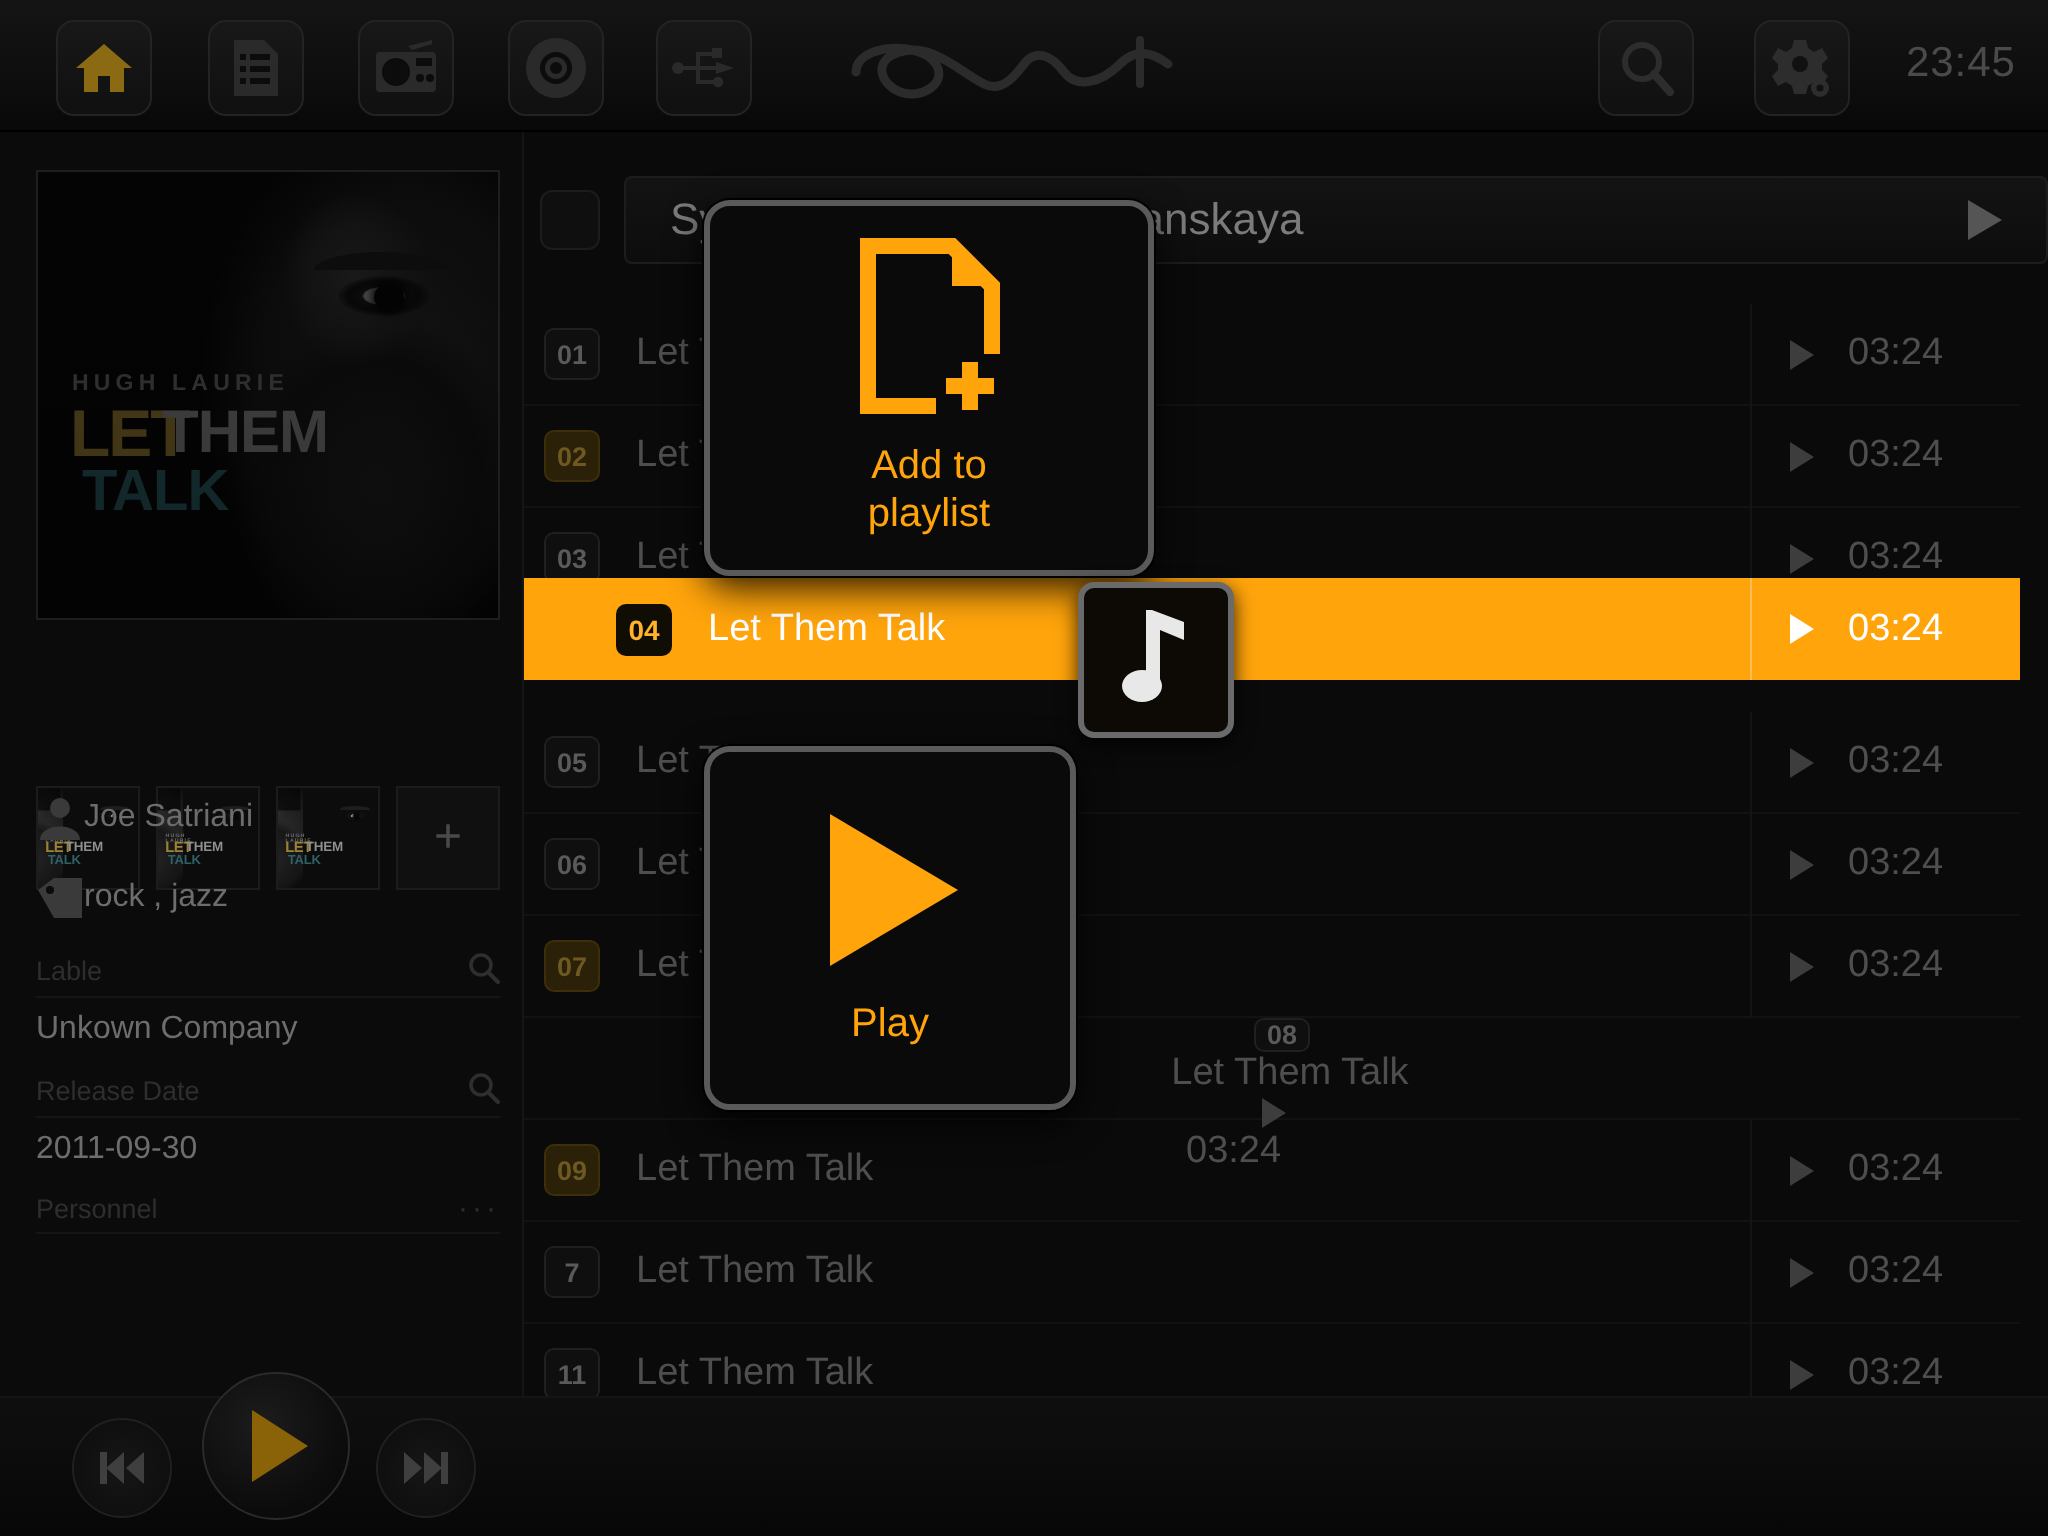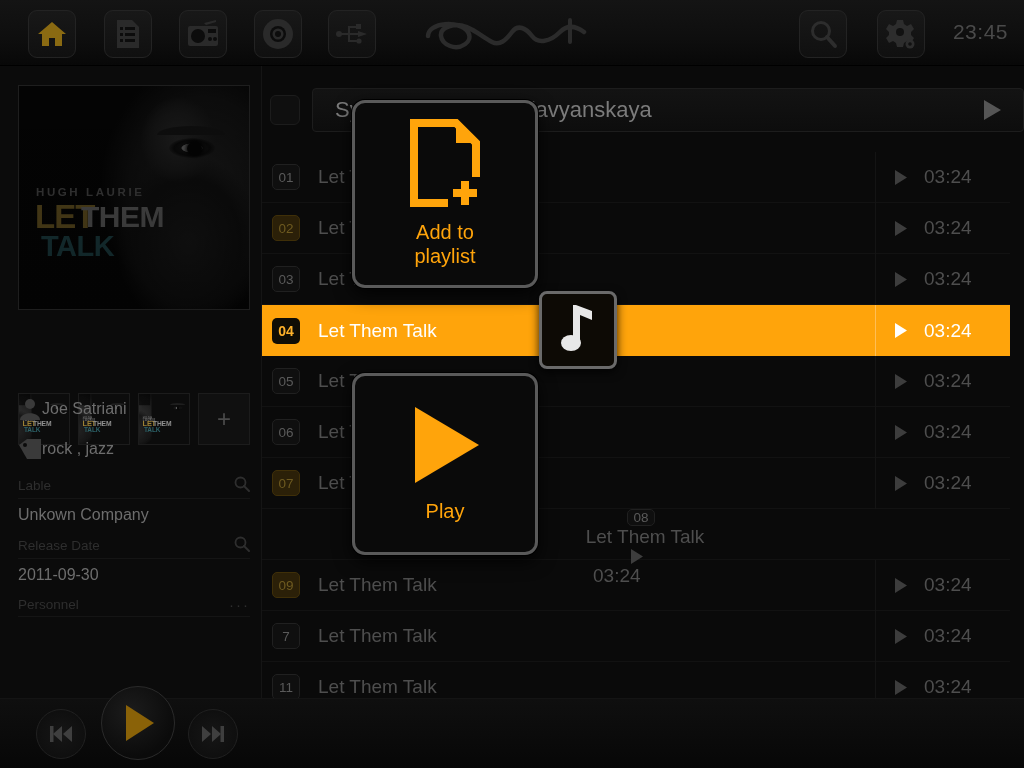--- a/index.html
+++ b/index.html
@@ -133,21 +133,21 @@
 
   .row{
     position:absolute; left:0; width:748px; height:51px;
     display:flex; align-items:center;
     border-bottom:1px solid #121212;
   }
   .row .num{
     width:28px; height:26px; margin-left:10px; border-radius:5px;
     display:flex; align-items:center; justify-content:center;
     font-size:13.5px; color:#5a5a5a;
-    background:#0f0f0f; border:1px solid #202020;
+    background:#0f0f0f; border:1px solid #202020;font-weight:bold;
   }
   .row .num.hl{ background:#2b2008; border-color:#3f2f08; color:#6e5a20; }
   .row .name{ flex:1; padding-left:18px; font-size:19px; color:#4e4e4e; }
   .row .rsep{ width:1px; height:51px; background:#141414; }
   .row .ptr{ width:48px; display:flex; align-items:center; justify-content:center; }
   .row .dur{ width:86px; font-size:19px; color:#4e4e4e; text-align:left; }
 
   .row.active{
     width:748px; background:#ffa40b; border-bottom:none;
   }
@@ -162,21 +162,21 @@
     background:#0a0a0a;
     border:3px solid #5a5a5a;
     border-radius:13px;
     display:flex; flex-direction:column;
     align-items:center; justify-content:center;
     box-shadow:0 0 0 1px #000, 0 6px 18px rgba(0,0,0,.85);
   }
   .popup .plabel{
     color:#ffa40b; font-size:20px; line-height:1.18; text-align:center; margin-top:10px;
   }
-  #popup-add{ left:352px; top:100px; width:186px; height:188px; }
+  #popup-add{ left:352px; top:100px; width:225px; height:188px; }
   #popup-play{ left:352px; top:373px; width:186px; height:182px; }
   #drag-note{
     position:absolute; left:539px; top:291px; width:78px; height:78px;
     background:#0d0a05; border:3px solid #6a6a6a; border-radius:8px;
     display:flex; align-items:center; justify-content:center;
     box-shadow:0 3px 10px rgba(0,0,0,.8);
   }
 
   
   #bottom{
@@ -459,21 +459,21 @@
           <div class="num">03</div>
           <div class="name">Let Them Talk</div>
           <div class="rsep"></div>
           <div class="ptr">
             <svg width="15" height="17" viewBox="0 0 15 17">
               <path d="M2 1 L14 8.5 L2 16 Z" fill="#3d3d3d"></path>
             </svg>
           </div>
           <div class="dur">03:24</div>
         </div>
-        <div class="row active" style="top: 239px;">
+        <div class="row active" style="top: 223px; padding-left: 36px;">
           <div class="num">04</div>
           <div class="name">Let Them Talk</div>
           <div class="rsep"></div>
           <div class="ptr">
             <svg width="15" height="17" viewBox="0 0 15 17">
               <path d="M2 1 L14 8.5 L2 16 Z" fill="#ffffff"></path>
             </svg>
           </div>
           <div class="dur">03:24</div>
         </div>

